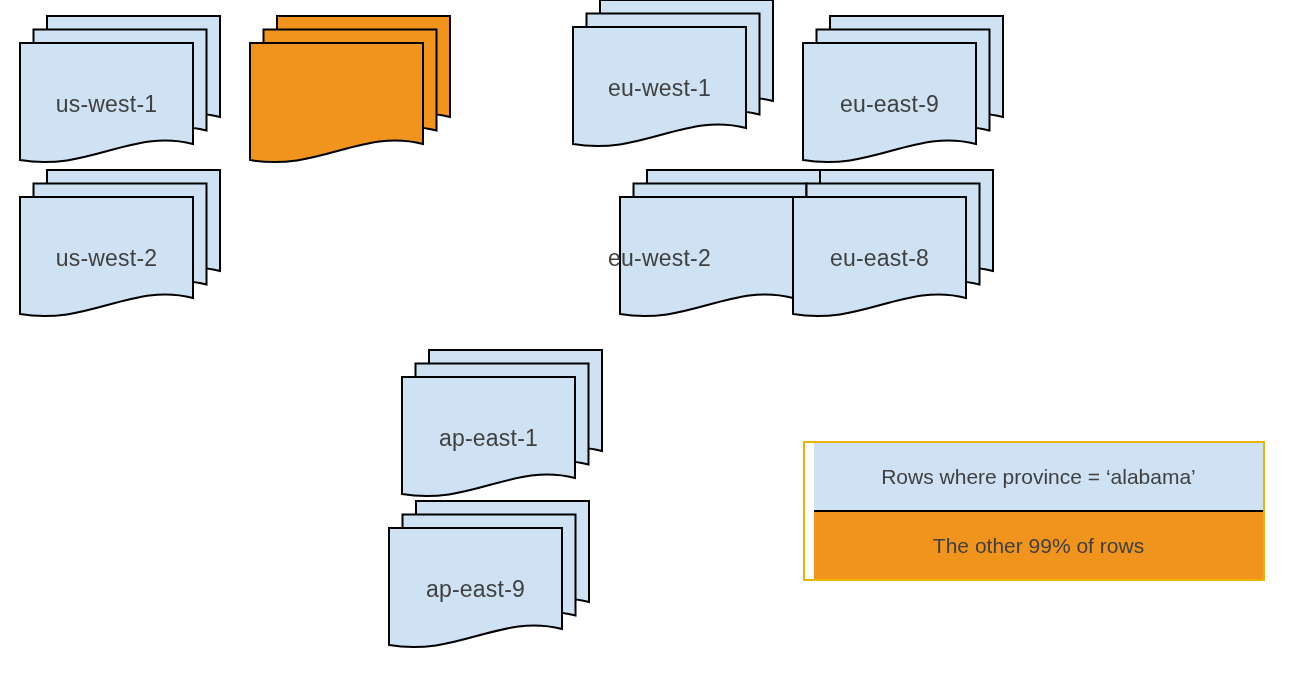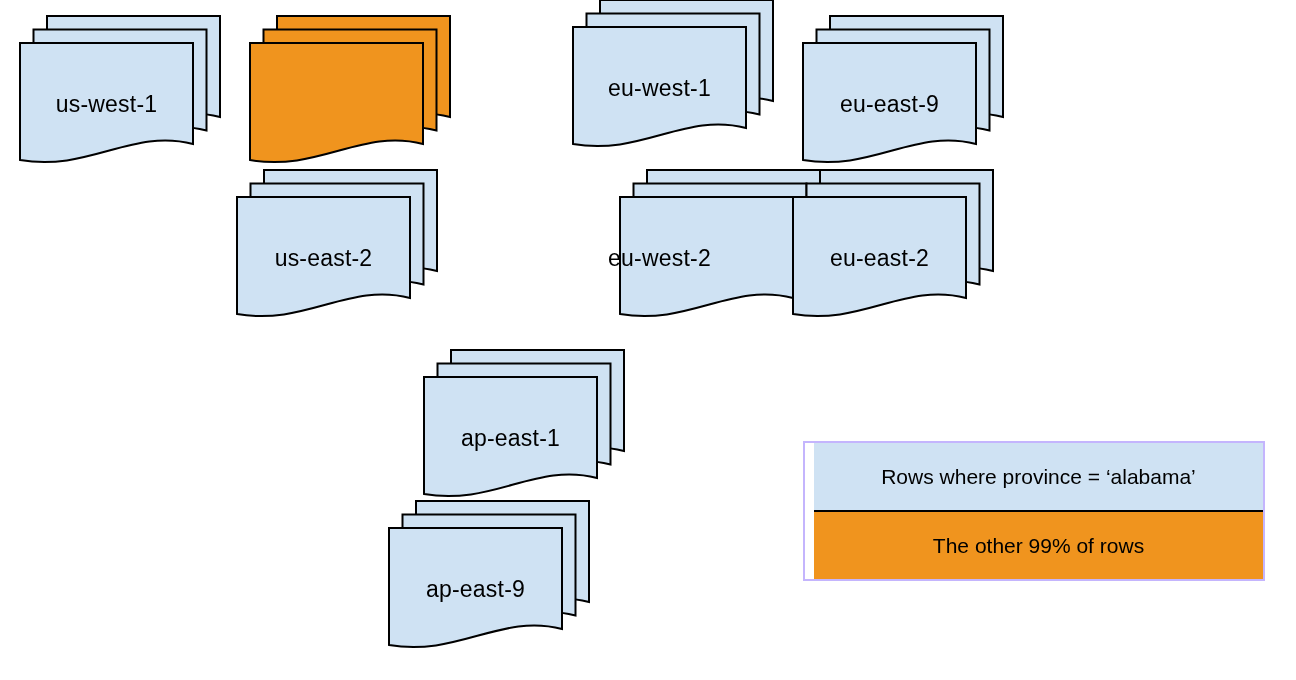--- a/index.html
+++ b/index.html
@@ -2,21 +2,21 @@
 <html><head>
 <meta charset="utf-8">
 <style>
   html, body { margin: 0; padding: 0; background: #ffffff; }
   .canvas {
     position: relative;
     width: 1296px;
     height: 680px;
     background: #ffffff;
     font-family: "Liberation Sans", sans-serif;
-    color: #000000;
+    color: #404040;
     overflow: hidden;
   }
   .stack { position: absolute; width: 200px; height: 149px; }
   .stack svg { overflow: visible; display: block; }
   .stack use {
     fill: var(--fill, #cfe2f3);
     stroke: #000000;
     stroke-width: 2;
     stroke-linejoin: miter;
   }
@@ -28,21 +28,21 @@
     align-items: center;
     justify-content: center;
     font-size: 23px;
     letter-spacing: 0.2px;
     pointer-events: none;
   }
   .legend {
     position: absolute;
     left: 803px; top: 441px;
     width: 462px;
-    border: 2px solid #c4b5fd;
+    border: 2px solid #eab308;
     box-sizing: border-box;
     padding-left: 9px;
   }
   .legend-item {
     height: 67px;
     display: flex;
     align-items: center;
     justify-content: center;
     background: var(--fill, #cfe2f3);
     font-size: 21px;
@@ -89,49 +89,49 @@
 
   <div class="stack" style="left:803px; top:16px;">
     <svg width="200" height="149" viewBox="0 0 200 149" style="--fill: #cfe2f3;">
       <use href="#doc-page" transform="translate(27,0)"></use>
       <use href="#doc-page" transform="translate(13.5,13.5)"></use>
       <use href="#doc-page" transform="translate(0,27)"></use>
     </svg>
     <div class="stack-label">eu-east-9</div>
   </div>
 
-
-  <div class="stack" style="left:237px; top:170px;">
+  <div class="stack" style="left:20px; top:170px;">
     <svg width="200" height="149" viewBox="0 0 200 149" style="--fill: #cfe2f3;">
       <use href="#doc-page" transform="translate(27,0)"></use>
       <use href="#doc-page" transform="translate(13.5,13.5)"></use>
       <use href="#doc-page" transform="translate(0,27)"></use>
     </svg>
-    <div class="stack-label">us-east-2</div>
+    <div class="stack-label">us-west-2</div>
   </div>
+
 
   <div class="stack" style="left:573px; top:170px;padding-left:47px;">
     <svg width="200" height="149" viewBox="0 0 200 149" style="--fill: #cfe2f3;">
       <use href="#doc-page" transform="translate(27,0)"></use>
       <use href="#doc-page" transform="translate(13.5,13.5)"></use>
       <use href="#doc-page" transform="translate(0,27)"></use>
     </svg>
     <div class="stack-label">eu-west-2</div>
   </div>
 
   <div class="stack" style="left:793px; top:170px;">
     <svg width="200" height="149" viewBox="0 0 200 149" style="--fill: #cfe2f3;">
       <use href="#doc-page" transform="translate(27,0)"></use>
       <use href="#doc-page" transform="translate(13.5,13.5)"></use>
       <use href="#doc-page" transform="translate(0,27)"></use>
     </svg>
-    <div class="stack-label">eu-east-2</div>
+    <div class="stack-label">eu-east-8</div>
   </div>
 
-  <div class="stack" style="left:424px; top:350px;">
+  <div class="stack" style="left:402px; top:350px;">
     <svg width="200" height="149" viewBox="0 0 200 149" style="--fill: #cfe2f3;">
       <use href="#doc-page" transform="translate(27,0)"></use>
       <use href="#doc-page" transform="translate(13.5,13.5)"></use>
       <use href="#doc-page" transform="translate(0,27)"></use>
     </svg>
     <div class="stack-label">ap-east-1</div>
   </div>
 
   <div class="stack" style="left:389px; top:501px;">
     <svg width="200" height="149" viewBox="0 0 200 149" style="--fill: #cfe2f3;">

